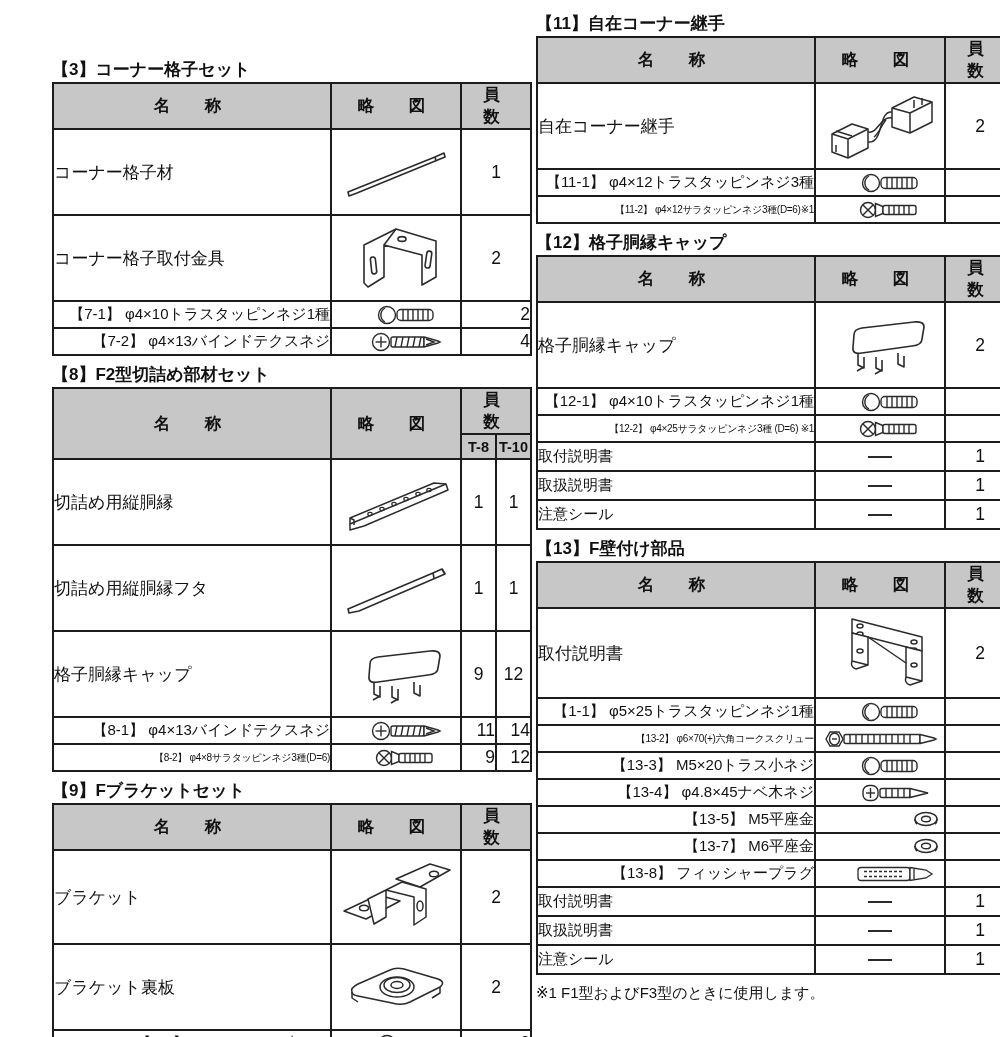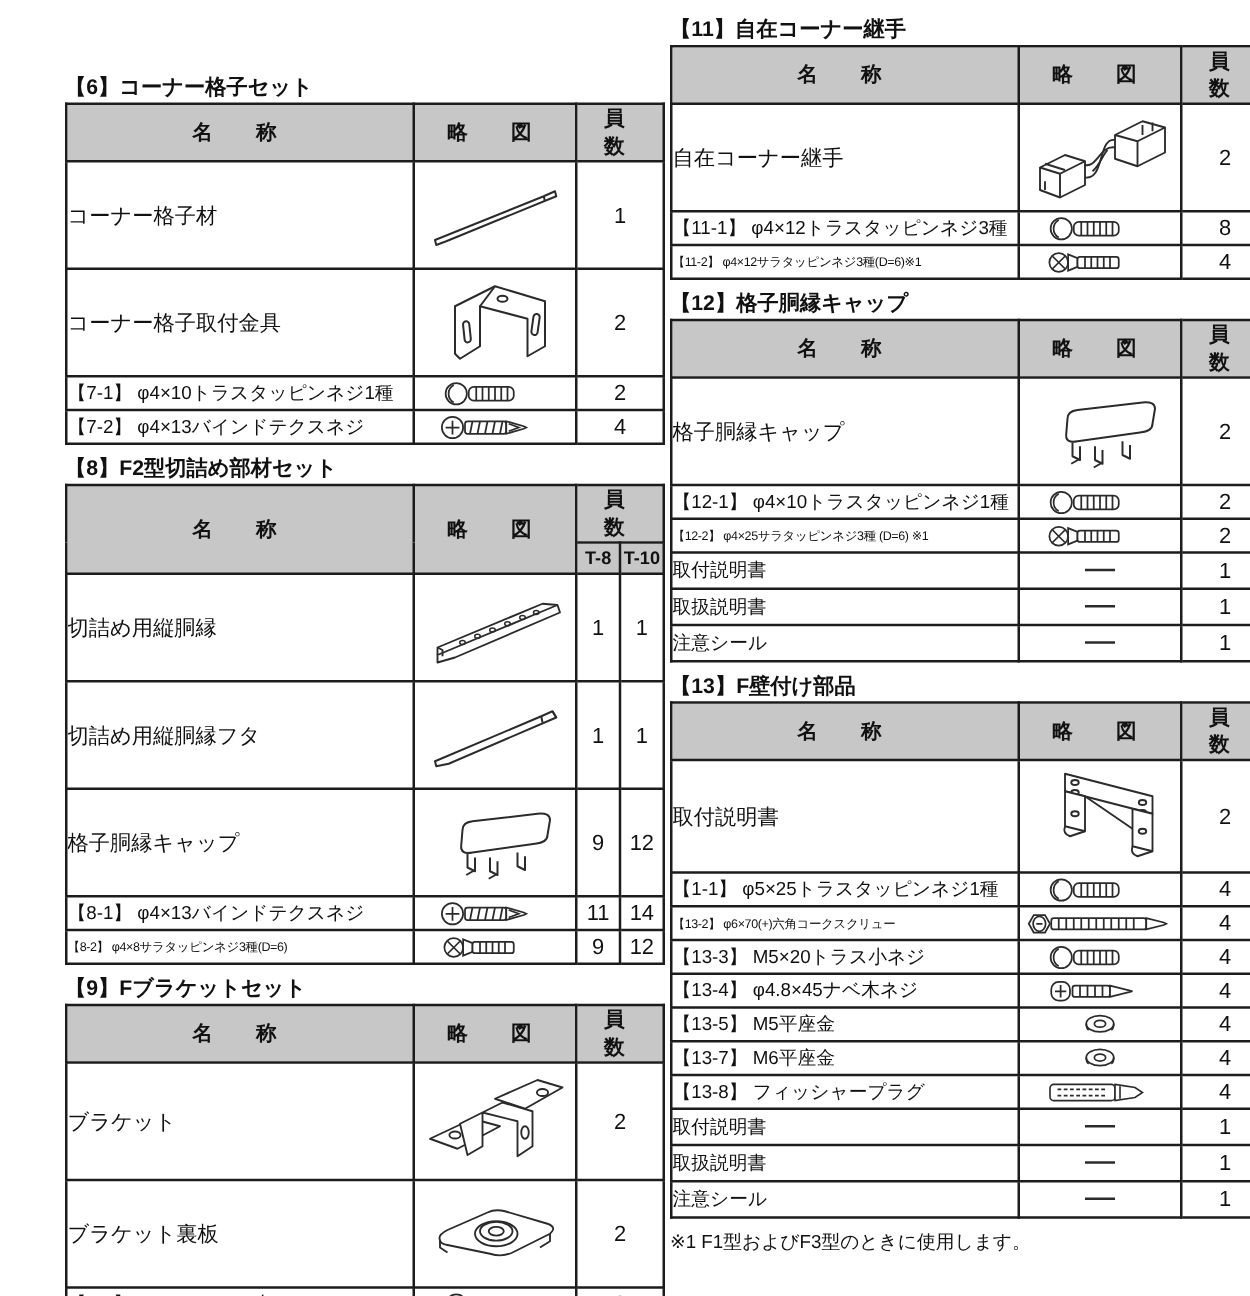--- a/index.html
+++ b/index.html
@@ -15,37 +15,37 @@
   section{margin-bottom:9px;}
   .tbl-title{font-size:17px;font-weight:600;height:22px;line-height:20px;white-space:nowrap;}
   table.parts-table{border-collapse:collapse;table-layout:fixed;width:478px;background:#fff;}
   .parts-table th,.parts-table td{border:2px solid #1c1c1c;padding:0;overflow:hidden;}
   .parts-table th{
     background:#c7c7c7;font-size:16.5px;font-weight:600;height:25px;
     letter-spacing:9px;text-align:center;vertical-align:middle;
   }
   .parts-table th.th-sub{letter-spacing:0;font-size:14.5px;font-weight:600;height:23px;}
   .row-part td{height:84px;}
-  .row-fastener td{height:25px;}
+  .row-fastener td{height:25px;text-align:right;}
   .row-doc td{height:27px;}
   .cell-name{text-align:left;padding:0 3px 0 6px;font-size:17px;white-space:nowrap;vertical-align:middle;}
   .row-fastener .cell-name,.row-doc .cell-name{font-size:15px;}
   .cell-name.condensed{font-size:10px;letter-spacing:-0.3px;}
   .cell-sketch{text-align:center;vertical-align:middle;}
   .sketch-icon svg{vertical-align:middle;display:inline-block;}
   .cell-qty{text-align:center;font-size:17.5px;vertical-align:middle;}
   .footnote{font-size:15px;margin-top:8px;white-space:nowrap;}
 </style>
 </head>
 <body>
 
 <div class="page">
   <div class="col col-left">
     <section>
-        <div class="tbl-title">【6】コーナー格子セット</div>
+        <div class="tbl-title">【3】コーナー格子セット</div>
         <table class="parts-table">
           <colgroup>
             <col style="width: 278px;">
             <col style="width: 130px;">
             <col style="width: 70px;">
           </colgroup>
           <thead>
             <tr>
               <th>名　称</th>
               <th>略　図</th>

